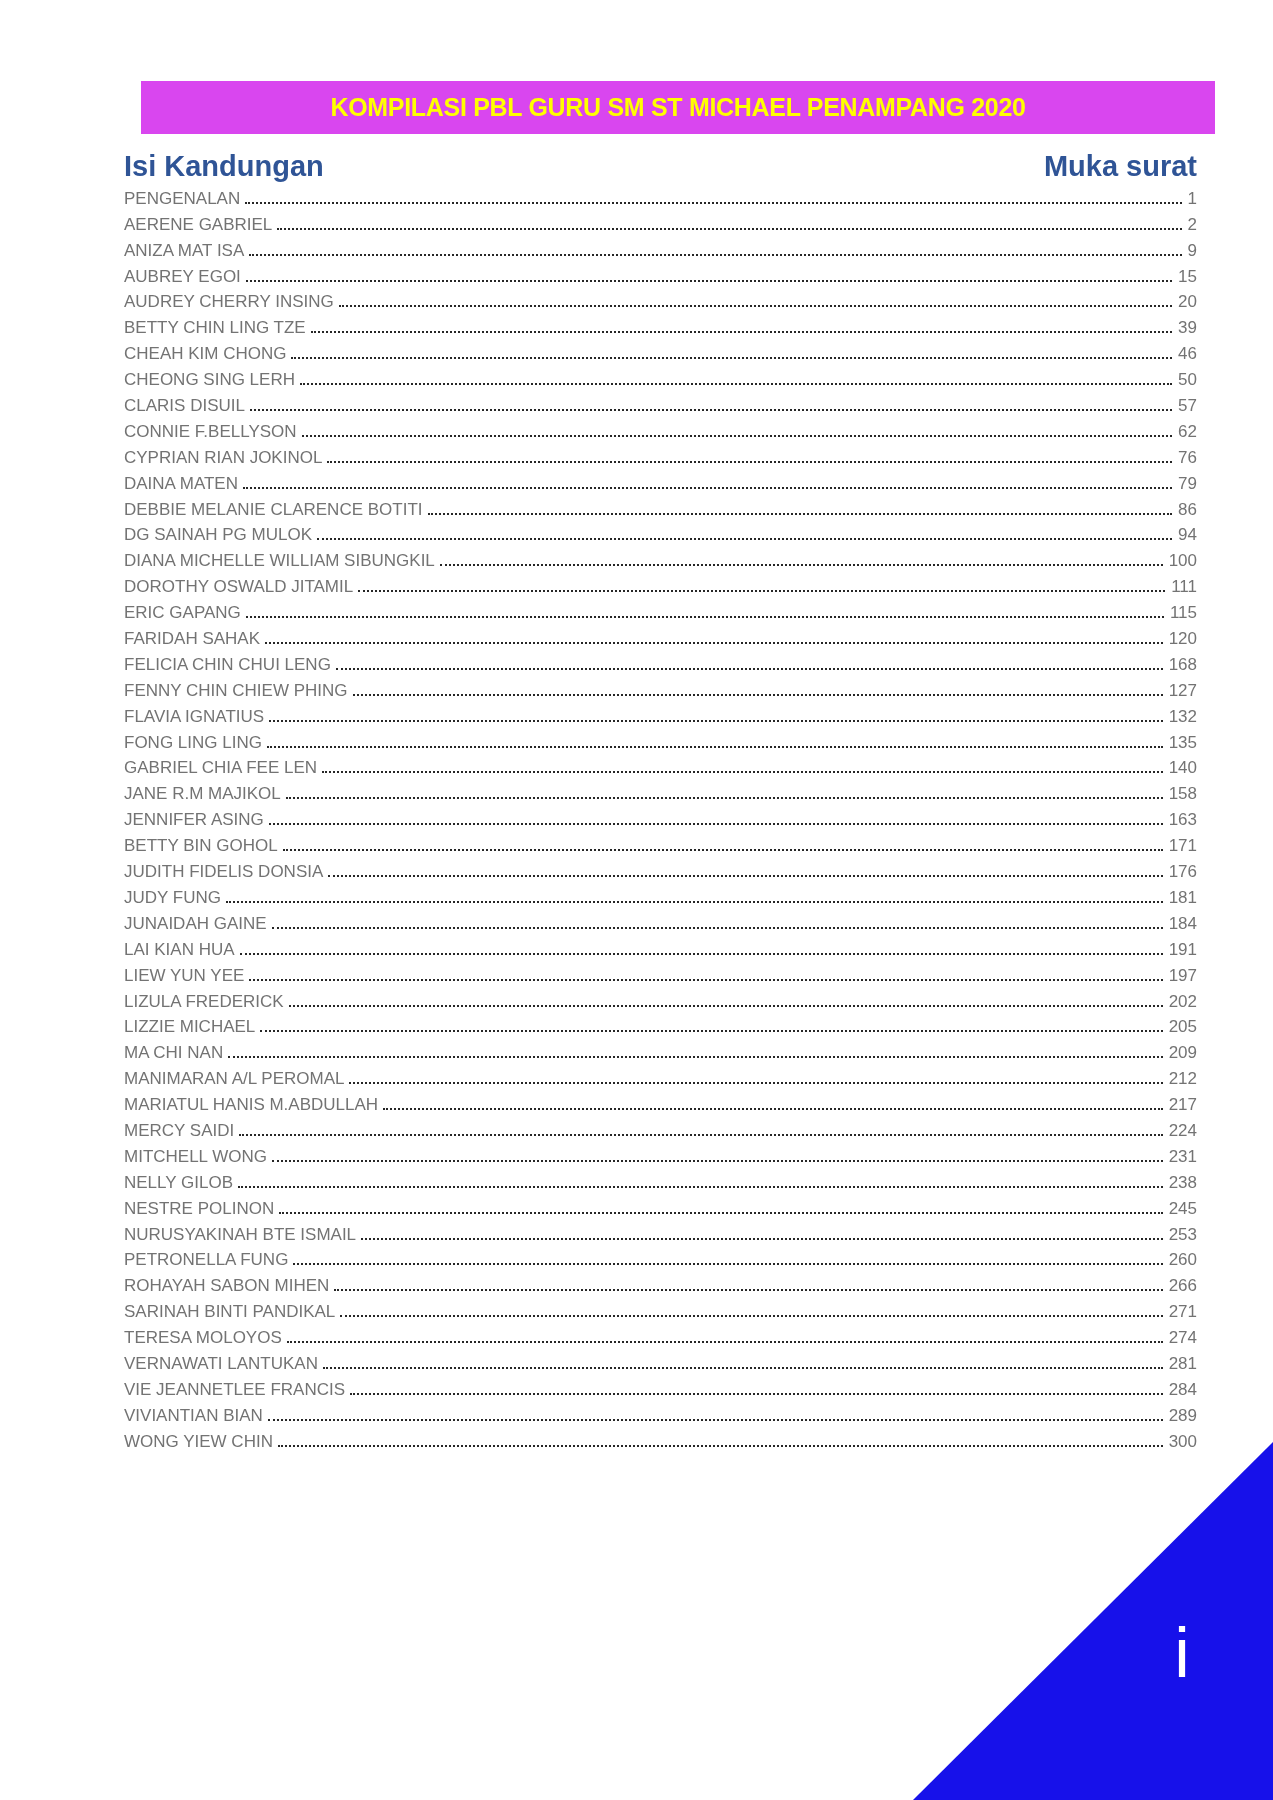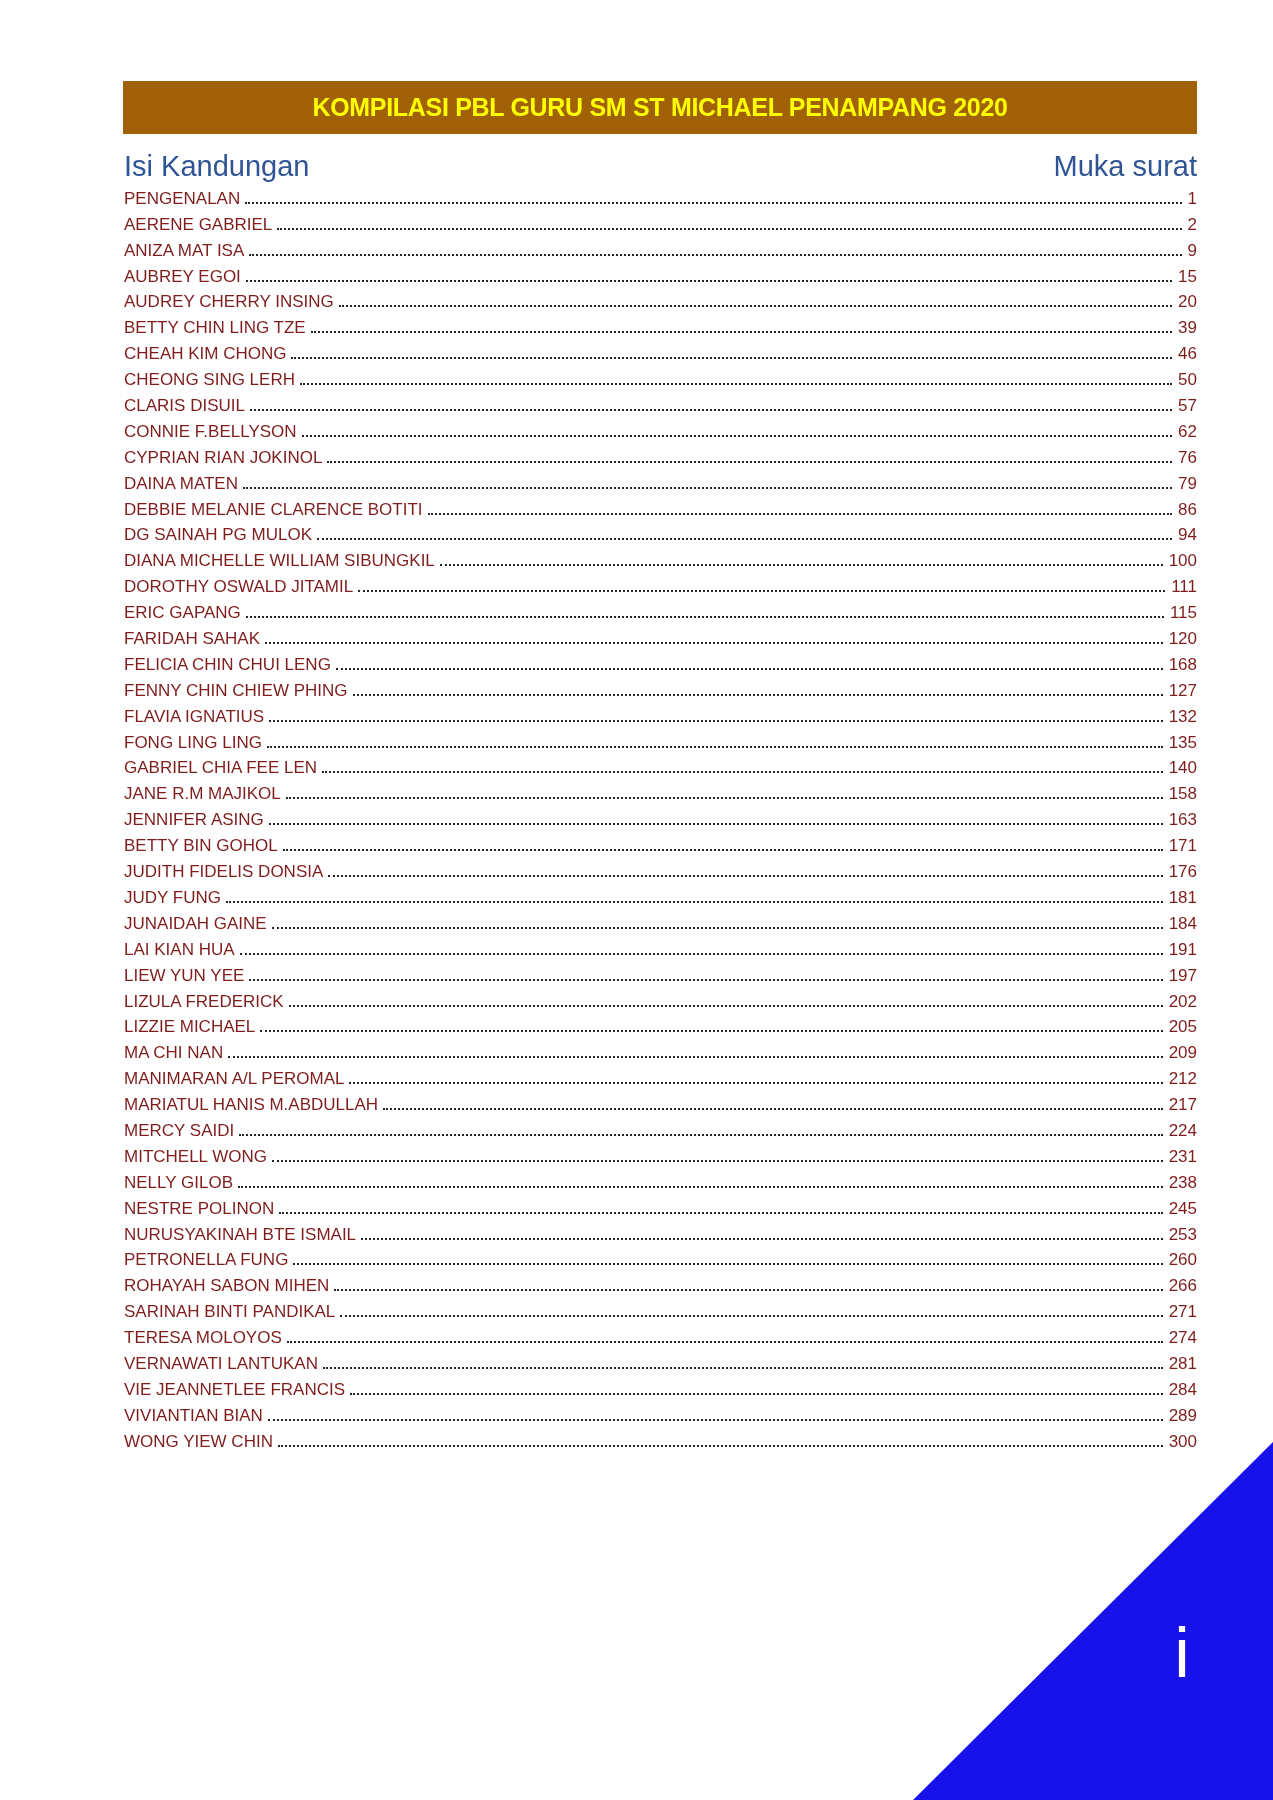--- a/index.html
+++ b/index.html
@@ -46,30 +46,30 @@
     position:absolute;left:1140px;top:1618px;width:84px;
     text-align:center;
     color:#ffffff;font-size:70px;line-height:70px;font-weight:400;
   }
 </style>
 </head>
 <body>
 
 <div class="page">
 
-  <div class="header-bar" style="background: #a16207;">
+  <div class="header-bar" style="background: #d946ef; margin-left: 18px;">
     <span class="header-title" style="color: rgb(255, 255, 0);">KOMPILASI PBL GURU SM ST MICHAEL PENAMPANG 2020</span>
   </div>
 
-  <div class="toc-heading-row" style="color: rgb(47, 84, 150);">
+  <div class="toc-heading-row" style="color: rgb(47, 84, 150); font-weight: bold;">
     <span>Isi Kandungan</span>
     <span>Muka surat</span>
   </div>
 
-  <div class="toc-rows" style="color: #7f1d1d; text-align: right;">
+  <div class="toc-rows" style="color: #737373; text-align: right;">
       <div class="row">
         <span class="name">PENGENALAN</span>
         <span class="dots"></span>
         <span class="pg">1</span>
       </div>
       <div class="row">
         <span class="name">AERENE GABRIEL</span>
         <span class="dots"></span>
         <span class="pg">2</span>
       </div>

